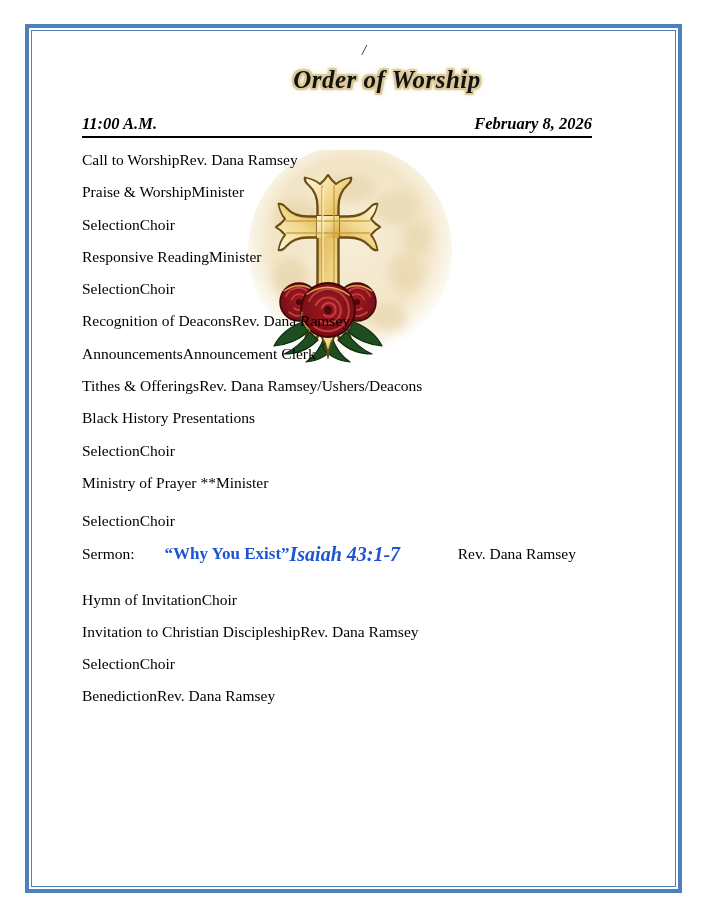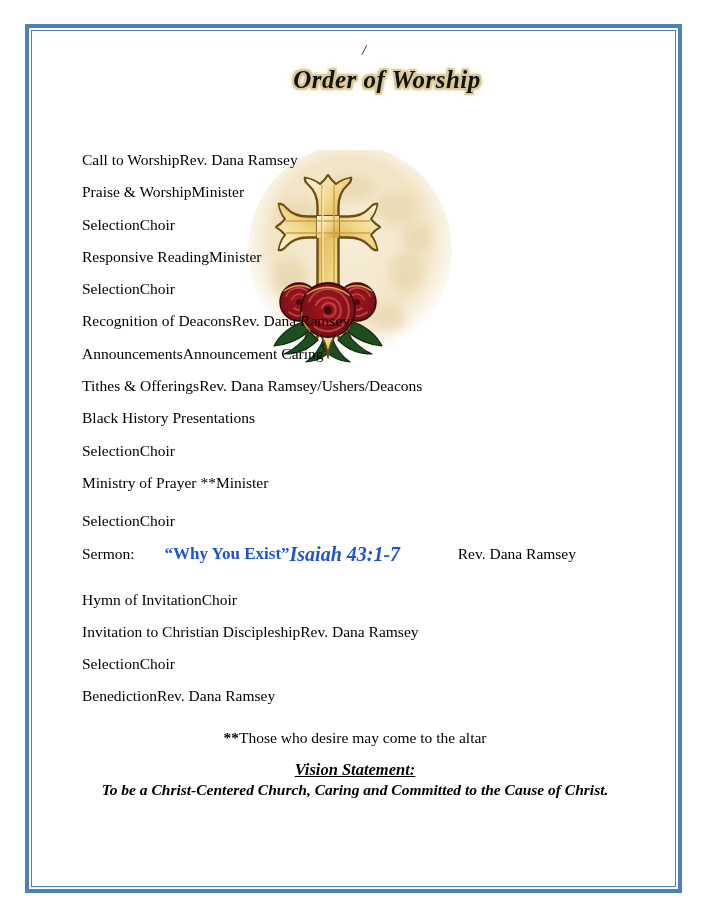--- a/index.html
+++ b/index.html
@@ -65,20 +65,24 @@
 
 <div class="page">
 
   <div class="frame">
     <div class="frame-inner"></div>
   </div>
 
   <div class="slash">/</div>
   <div class="title">Order of Worship</div>
 
+  <div class="dateline">
+    <span>11:00 A.M.</span>
+    <span>February 8, 2026</span>
+  </div>
 
   <svg class="cross-art" viewBox="0 0 216 220" xmlns="http://www.w3.org/2000/svg" aria-hidden="true">
     <defs>
       <linearGradient id="gold" x1="0" y1="0" x2="1" y2="1">
         <stop offset="0" stop-color="#fdf8e3"></stop>
         <stop offset="0.45" stop-color="#f3d98e"></stop>
         <stop offset="1" stop-color="#d5a132"></stop>
       </linearGradient>
       <radialGradient id="glowg" cx="0.5" cy="0.45" r="0.55">
         <stop offset="0" stop-color="#f6ecd4"></stop>
@@ -179,21 +183,21 @@
     <div class="row">
       <span>Selection</span>
       <span>Choir</span>
     </div>
     <div class="row">
       <span>Recognition of Deacons</span>
       <span>Rev. Dana Ramsey</span>
     </div>
     <div class="row">
       <span>Announcements</span>
-      <span>Announcement Caring</span>
+      <span>Announcement Clerk</span>
     </div>
     <div class="row">
       <span>Tithes &amp; Offerings</span>
       <span>Rev. Dana Ramsey/Ushers/Deacons</span>
     </div>
     <div class="row">
       <span>Black History Presentations</span>
       <span></span>
     </div>
     <div class="row">
@@ -227,22 +231,15 @@
     <div class="row">
       <span>Selection</span>
       <span>Choir</span>
     </div>
     <div class="row">
       <span>Benediction</span>
       <span>Rev. Dana Ramsey</span>
     </div>
   </div>
 
-  <div class="footnote">
-    <b>**</b><span>Those who desire may come to the altar</span>
-  </div>
-
-  <div class="vision">
-    <div class="vision-heading">Vision Statement:</div>
-    <div class="vision-text">To be a Christ-Centered Church, Caring and Committed to the Cause of Christ.</div>
-  </div>
+
 
 </div>
 
 </body></html>

